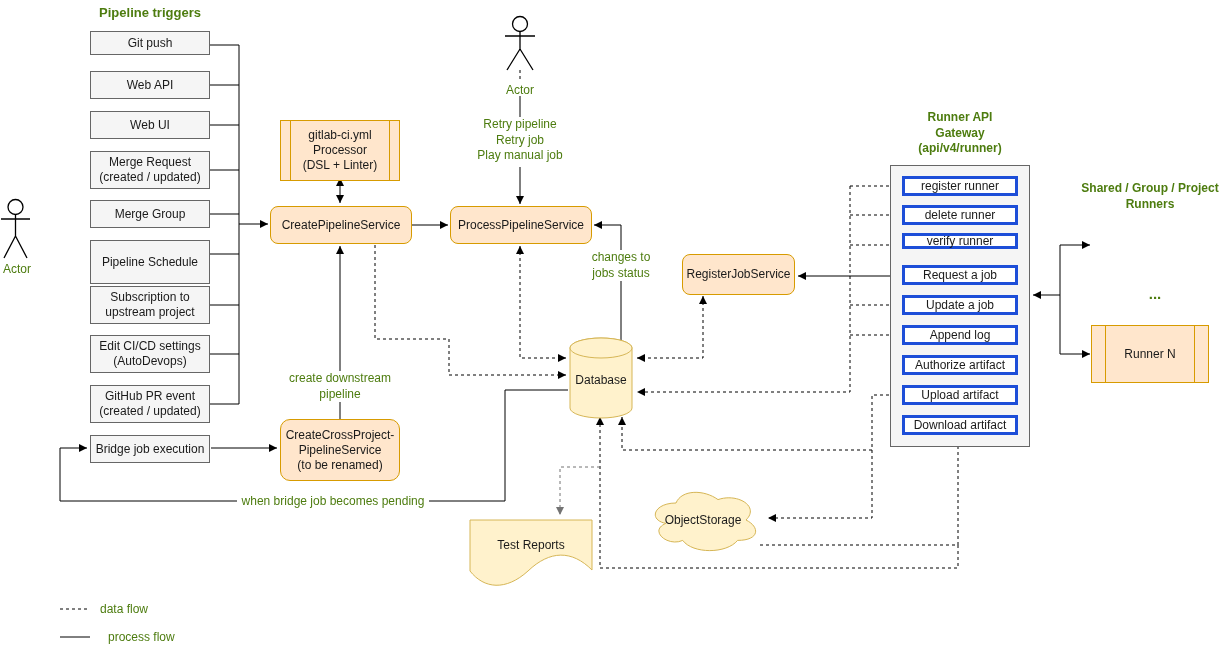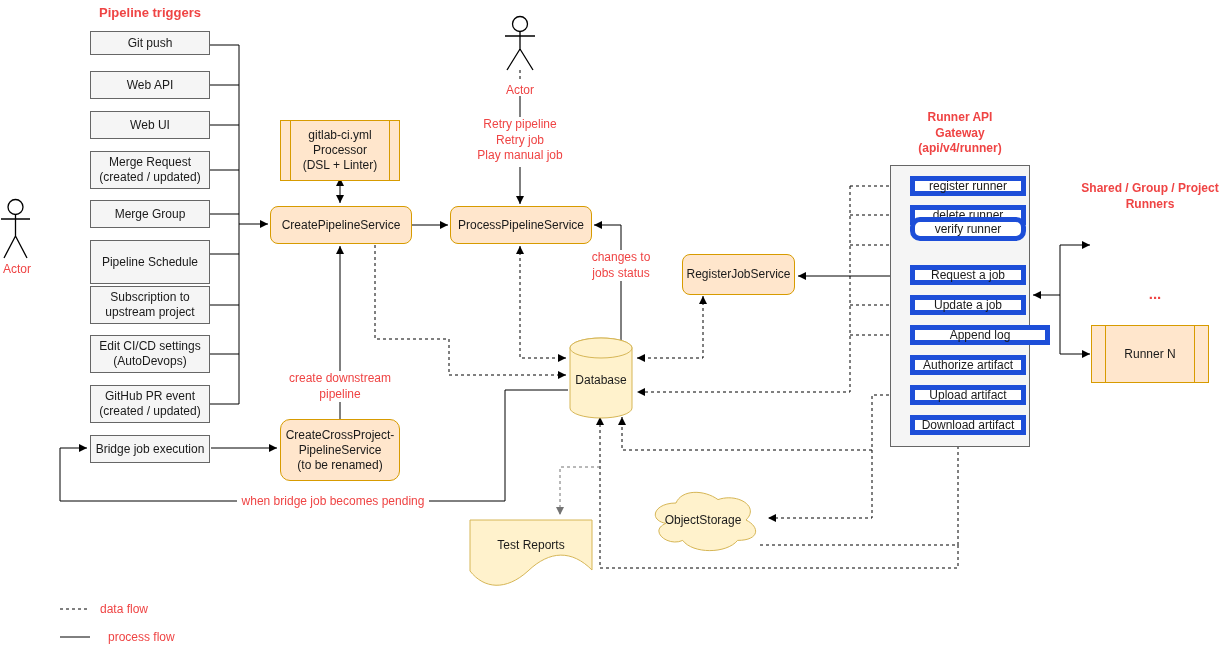--- a/index.html
+++ b/index.html
@@ -10,23 +10,23 @@
     white-space:pre-line;line-height:1.25;z-index:2;}
   .gray{background:#f5f5f5;border:1px solid #666;}
   .orange{background:#ffe6cc;border:1px solid #d79b00;border-radius:8px;}
   .orangesq{background:#ffe6cc;border:1px solid #d79b00;}
   .proc::before,.proc::after{content:"";position:absolute;top:0;bottom:0;
     border-left:1px solid #d79b00;}
   .proc::before{left:9px;} .proc::after{right:9px;}
   .proc2::before,.proc2::after{content:"";position:absolute;top:0;bottom:0;
     border-left:1px solid #d79b00;}
   .proc2::before{left:13px;} .proc2::after{right:13px;}
-  .white{background:#fff;border:5px solid #1d4ed8;margin-left:8px;}
+  .white{background:#fff;border:3px solid #1d4ed8;}
   .hdr{font-weight:bold;color:#000;}
-  .lbl{position:absolute;font-size:12px;color:#ef4444;text-align:center;
+  .lbl{position:absolute;font-size:12px;color:#4d7c0f;text-align:center;
     white-space:pre-line;line-height:1.3;background:#fff;z-index:3;}
   .nobg{background:transparent;}
   svg.layer{position:absolute;left:0;top:0;z-index:1;}
   .shape-text{background:transparent;}
 </style>
 </head>
 <body>
 
 <div id="canvas">
 
@@ -130,24 +130,24 @@
 PipelineService
 (to be renamed)</div>
 
   <div class="box shape-text" style="left:570px;top:371px;width:62px;height:18px;">Database</div>
   <div class="box shape-text" style="left:470px;top:536px;width:122px;height:18px;">Test Reports</div>
   <div class="box shape-text" style="left:653px;top:511px;width:100px;height:18px;">ObjectStorage</div>
 
   <div class="box gray" style="left:890px;top:165px;width:140px;height:282px;"></div>
   <div class="box white" style="left:902px;top:176px;width:116px;height:20px;">register runner</div>
   <div class="box white" style="left:902px;top:205px;width:116px;height:20px;">delete runner</div>
-  <div class="box white" style="left:902px;top:217px;width:116px;height:24px;border-radius:10px;">verify runner</div>
+  <div class="box white" style="left:902px;top:233px;width:116px;height:16px;">verify runner</div>
   <div class="box white" style="left:902px;top:265px;width:116px;height:20px;">Request a job</div>
   <div class="box white" style="left:902px;top:295px;width:116px;height:20px;">Update a job</div>
-  <div class="box white" style="left:902px;top:325px;width:140px;height:20px;">Append log</div>
+  <div class="box white" style="left:902px;top:325px;width:116px;height:20px;">Append log</div>
   <div class="box white" style="left:902px;top:355px;width:116px;height:20px;">Authorize artifact</div>
   <div class="box white" style="left:902px;top:385px;width:116px;height:20px;">Upload artifact</div>
   <div class="box white" style="left:902px;top:415px;width:116px;height:20px;">Download artifact</div>
 
   <div class="box orangesq proc2" style="left:1091px;top:325px;width:118px;height:58px;">Runner N</div>
 
   <div class="lbl" style="left:455px;top:117px;width:130px;">Retry pipeline
 Retry job
 Play manual job</div>
   <div class="lbl" style="left:585px;top:250px;width:72px;">changes to

